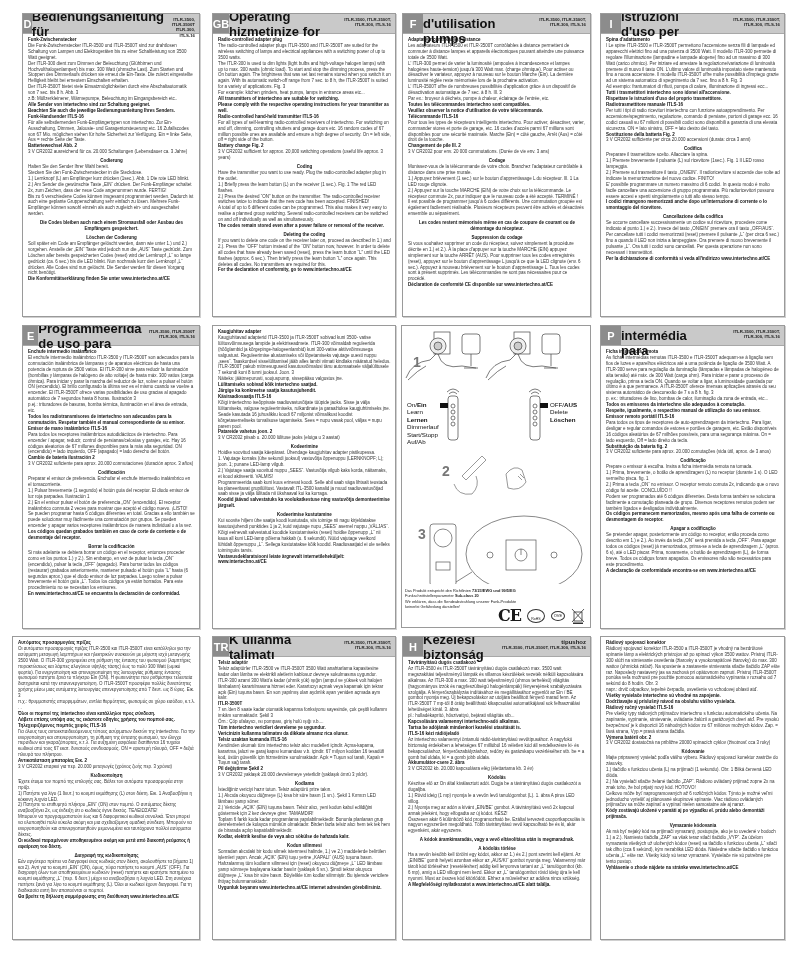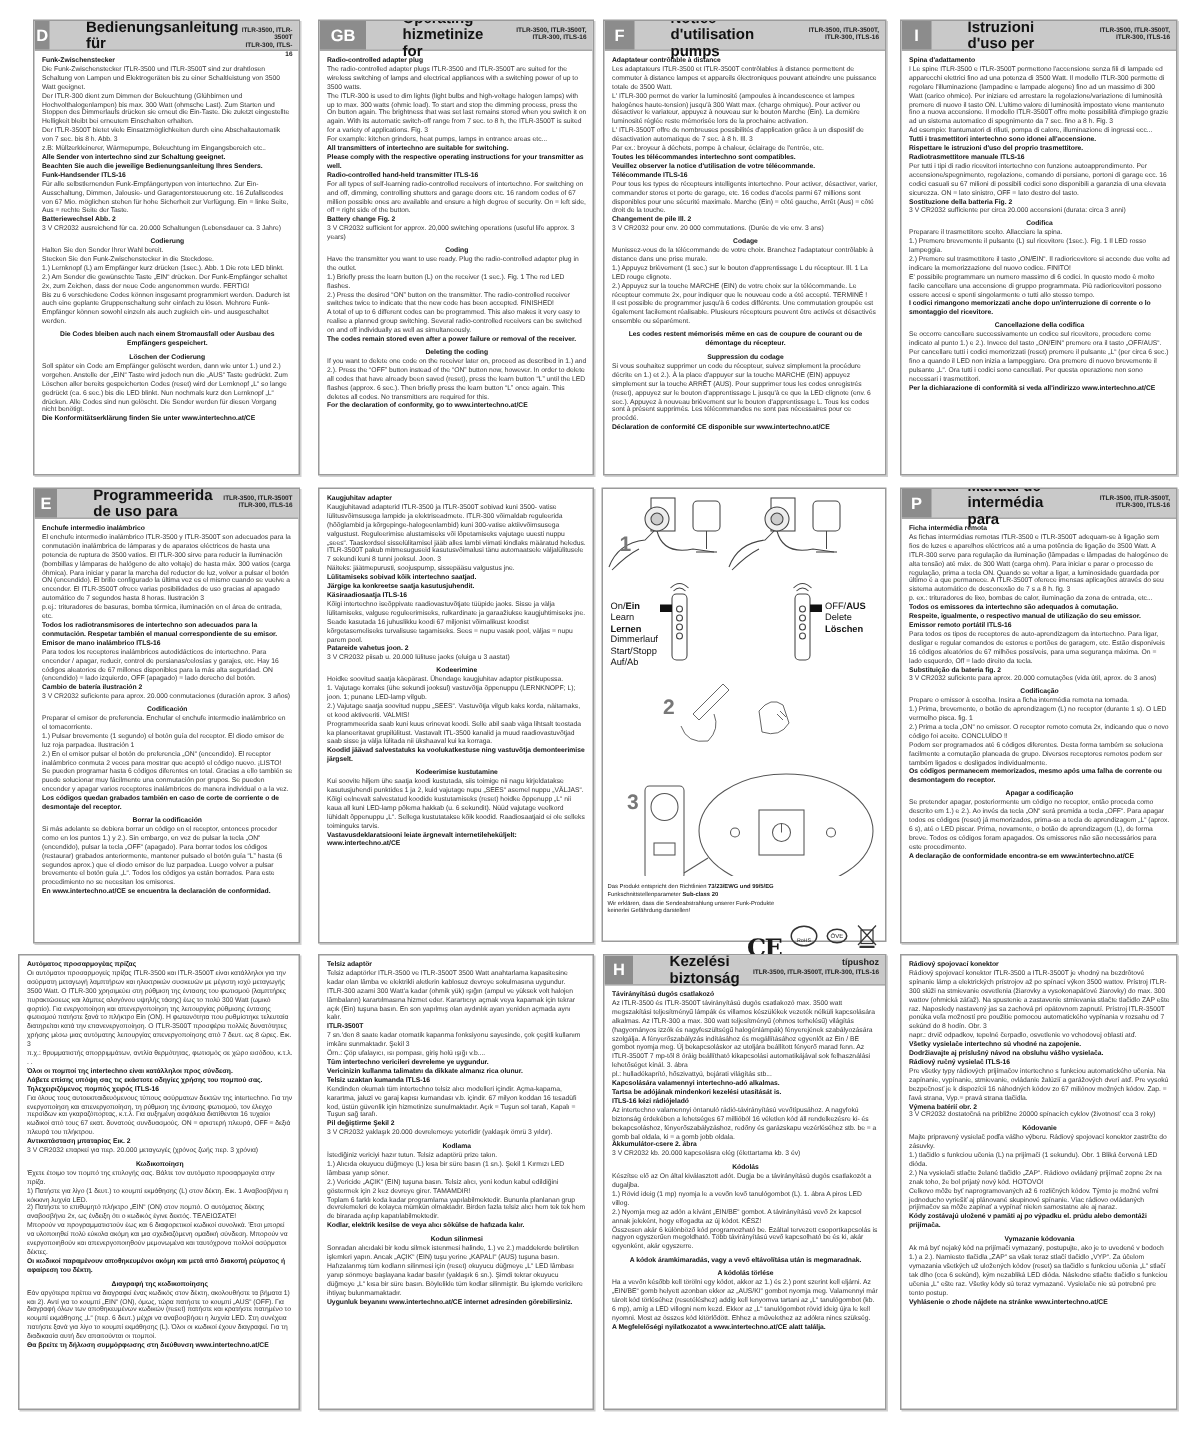--- a/index.html
+++ b/index.html
@@ -4,35 +4,35 @@
 <style>
   * { box-sizing: border-box; margin: 0; padding: 0; }
   html, body { width: 802px; height: 958px; background: #ffffff; overflow: hidden; }
   body { font-family: "Liberation Sans", sans-serif; color: #1a1a1a; position: relative; }
   .panel {
     position: absolute; border: 1px solid #9a9a9a; background: #fff;
     box-shadow: 1px 1px 0 #d0d0d0; overflow: hidden;
   }
   .hdr { display: flex; align-items: stretch; height: 20px; background: #c9c9c9; border-bottom: 1px solid #a8a8a8; }
   .lang { width: 20px; background: #8c8c8c; color: #fff; font-weight: bold; font-size: 11px; display: flex; align-items: center; justify-content: center; }
-  .lang.wide { width: 32px; }
-  .htitle { flex: 1; font-weight: bold; font-size: 10px; padding-left: 24px; display: flex; align-items: center; color: #111; }
+  .lang.wide { width: 16px; }
+  .htitle { flex: 1; font-weight: bold; font-size: 13px; padding-left: 0; display: flex; align-items: center; color: #111; }
   .hmodels { font-size: 4.3px; font-weight: bold; text-align: right; padding: 3px 4px 0 0; line-height: 5.2px; color: #222; width: 74px; }
   .body { padding: 3px 4px 3px 5px; font-size: 4.5px; line-height: 5.9px; color: #333; }
   .body p { margin: 0; }
   .b { font-weight: bold; color: #111; }
   .ctr { text-align: center; }
   
   .figpanel { position: absolute; left: 401px; top: 325px; width: 190px; height: 303px; border: 1px solid #9a9a9a; background: #fff; }
   .fignum { position: absolute; font-weight: bold; font-size: 14px; color: #777; }
   .figlbl { position: absolute; font-size: 6.2px; line-height: 7.4px; color: #111; }
   .figlbl .bb { font-weight: bold; }
   .decl { position: absolute; left: 3px; top: 262px; width: 180px; font-size: 3.9px; line-height: 5.3px; color: #222; }
   .marks { position: absolute; left: 96px; top: 280px; display: flex; align-items: center; gap: 6px; }
-  .ce { font-size: 16px; font-weight: bold; letter-spacing: -1px; font-family: "DejaVu Serif", serif; margin-top: 16px; }
+  .ce { font-size: 16px; font-weight: bold; letter-spacing: -1px; font-family: "DejaVu Serif", serif; }
 </style>
 </head>
 <body>
 
 <div class="panel" style="left:22px;top:13px;width:178px;height:304px;">
     <div class="hdr">
       <div class="lang">D</div>
       <div class="htitle">
         <span>Bedienungsanleitung für</span>
       </div>
@@ -363,20 +363,30 @@
       <p class="">1) Πατήστε για λίγο (1 δευτ.) το κουμπί εκμάθησης (L) στον δέκτη. Εικ. 1  Αναβοσβήνει η κόκκινη λυχνία LED.</p>
       <p class="">2) Πατήστε το επιθυμητό πλήκτρο „EIN“ (ON) στον πομπό. Ο αυτόματος δέκτης αναβοσβήνει 2x, ως ένδειξη ότι ο κωδικός έγινε δεκτός.   ΤΕΛΕΙΩΣΑΤΕ!</p>
       <p class="">Μπορούν να προγραμματιστούν έως και 6 διαφορετικοί κωδικοί συνολικά. Έτσι μπορεί να υλοποιηθεί πολύ εύκολα ακόμη και μια σχεδιαζόμενη ομαδική σύνδεση. Μπορούν να ενεργοποιηθούν και απενεργοποιηθούν μεμονωμένα και ταυτόχρονα πολλοί ασύρματοι δέκτες.</p>
       <p class="b ">Οι κωδικοί παραμένουν αποθηκευμένοι ακόμη και μετά από διακοπή ρεύματος ή αφαίρεση του δέκτη.</p>
       <p class="b ctr" style="margin-top: 3px;">Διαγραφή της κωδικοποίησης</p>
       <p class="">Εάν αργότερα πρέπει να διαγραφεί ένας κωδικός στον δέκτη, ακολουθήστε τα βήματα 1) και 2). Αντί για το κουμπί „EIN“ (ON), όμως, τώρα πατήστε το κουμπί „AUS“ (OFF). Για διαγραφή όλων των αποθηκευμένων κωδικών (reset) πατήστε και κρατήστε πατημένο το κουμπί εκμάθησης „L“ (περ. 6 δευτ.) μέχρι να αναβοσβήσει η λυχνία LED. Στη συνέχεια πατήστε ξανά για λίγο το κουμπί εκμάθησης (L). Όλοι οι κωδικοί έχουν διαγραφεί. Για τη διαδικασία αυτή δεν απαιτούνται οι πομποί.</p>
       <p class="b ">Θα βρείτε τη δήλωση συμμόρφωσης στη διεύθυνση www.intertechno.at/CE</p>
     </div>
   </div>
 <div class="panel" style="left:212px;top:636px;width:184px;height:304px;">
+    <div class="hdr">
+      <div class="lang wide">TR</div>
+      <div class="htitle">
+        <span>K ullanma talimatı</span>
+      </div>
+      <div class="hmodels">
+        <div>ITLR-3500, ITLR-3500T,</div>
+        <div>ITLR-300, ITLS-16</div>
+      </div>
+    </div>
     <div class="body">
       <p class="b ">Telsiz adaptör</p>
       <p class="">Telsiz adaptörler ITLR-3500 ve ITLR-3500T 3500 Watt anahtarlama kapasitesine kadar olan lâmba ve elektrikli aletlerin kablosuz devreye sokulmasına uygundur.</p>
       <p class="">ITLR-300 azami 300 Watt'a kadar (ohmik yük) ışığın (ampul ve yüksek volt halojen lâmbaların) karartılmasına hizmet eder. Karartıcıyı açmak veya kapamak için tekrar açık (Ein) tuşuna basın. En son yapılmış olan aydınlık ayarı yeniden açmada aynı kalır.</p>
       <p class="b ">ITLR-3500T</p>
       <p class="">7 sn.'den 8 saate kadar otomatik kapanma fonksiyonu sayesinde, çok çeşitli kullanım imkânı sunmaktadır. Şekil 3</p>
       <p class="">Örn.: Çöp ufalayıcı, ısı pompası, giriş holü ışığı v.b....</p>
       <p class="b ">Tüm intertechno vericileri devreleme ye uygundur.</p>
       <p class="b ">Vericinizin kullanma talimatını da dikkate almanız rica olunur.</p>
       <p class="b ">Telsiz uzaktan kumanda ITLS-16</p>

